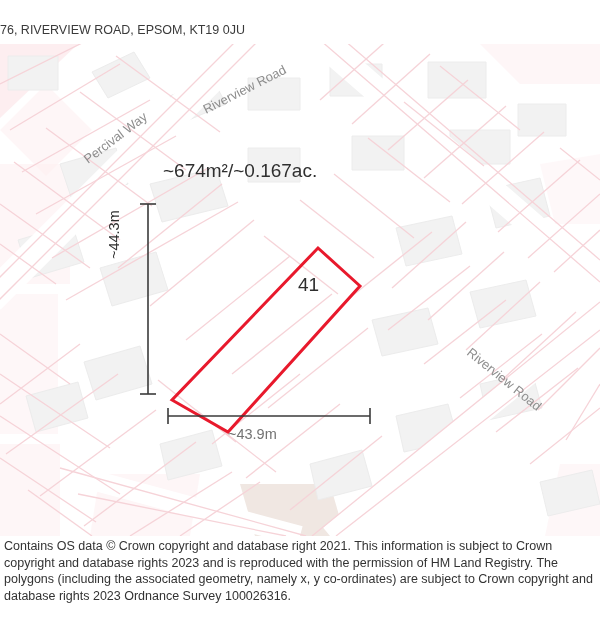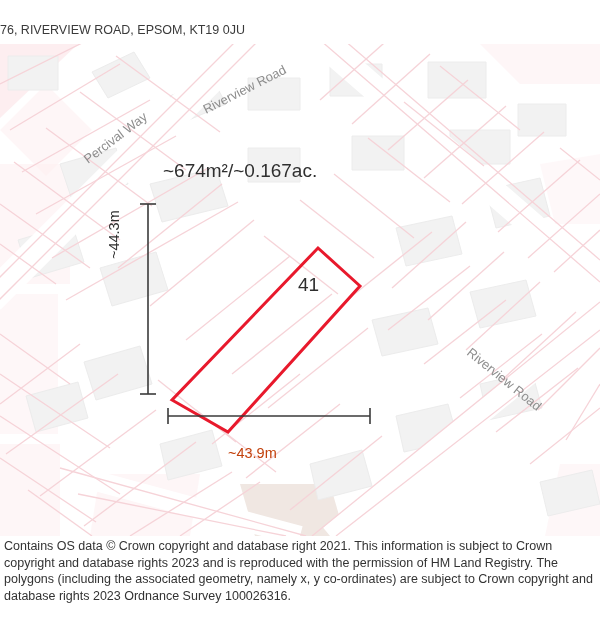--- a/index.html
+++ b/index.html
@@ -61,23 +61,23 @@
     margin-top: 8px;
   }
   .house-number {
     left: 298px;
     top: 230px;
     font-size: 19px;
     color: #2f2f2f;
   }
   .dim-h {
     left: 228px;
-    top: 401px;
+    top: 382px;
     font-size: 14.5px;
-    color: #c2410c;
+    color: #737373;
   }
   .dim-v {
     left: 106px;
     top: 215px;
     font-size: 14.5px;
     color: #2f2f2f;
     transform: rotate(-90deg);
     transform-origin: left top;
   }
   .street {

